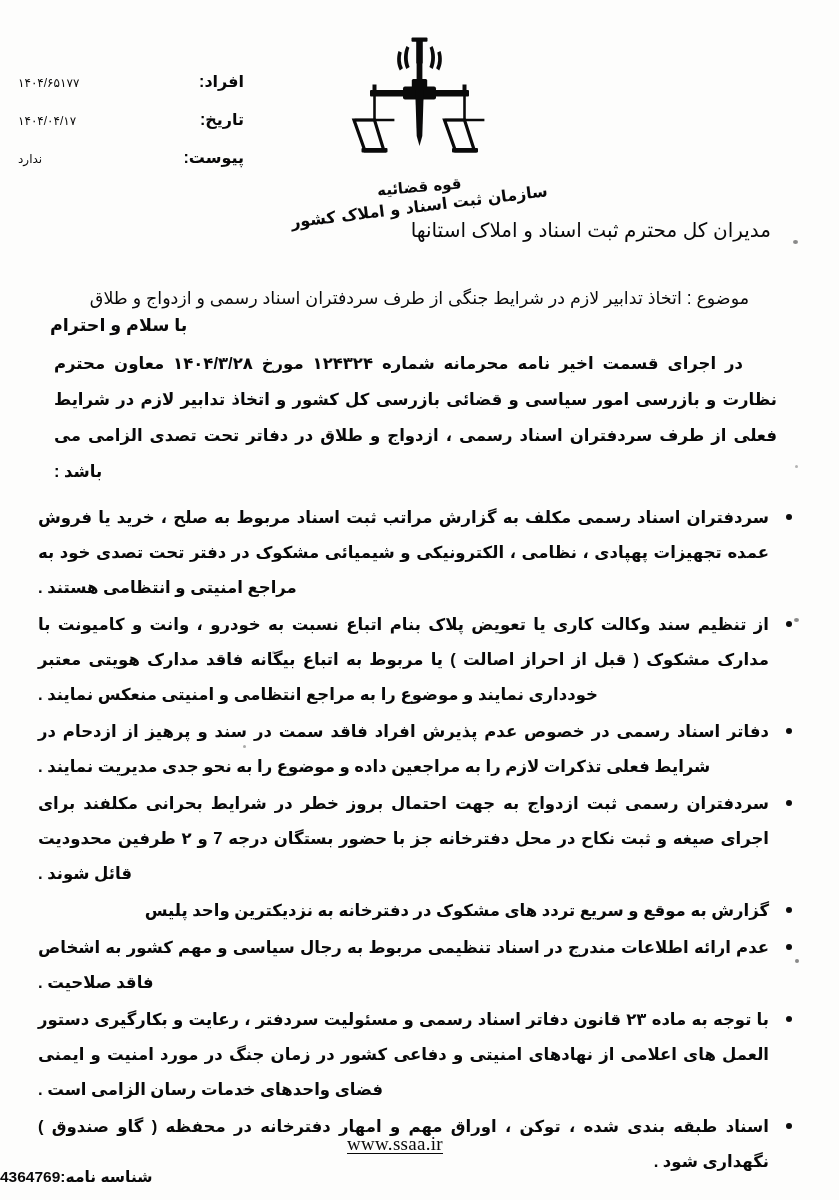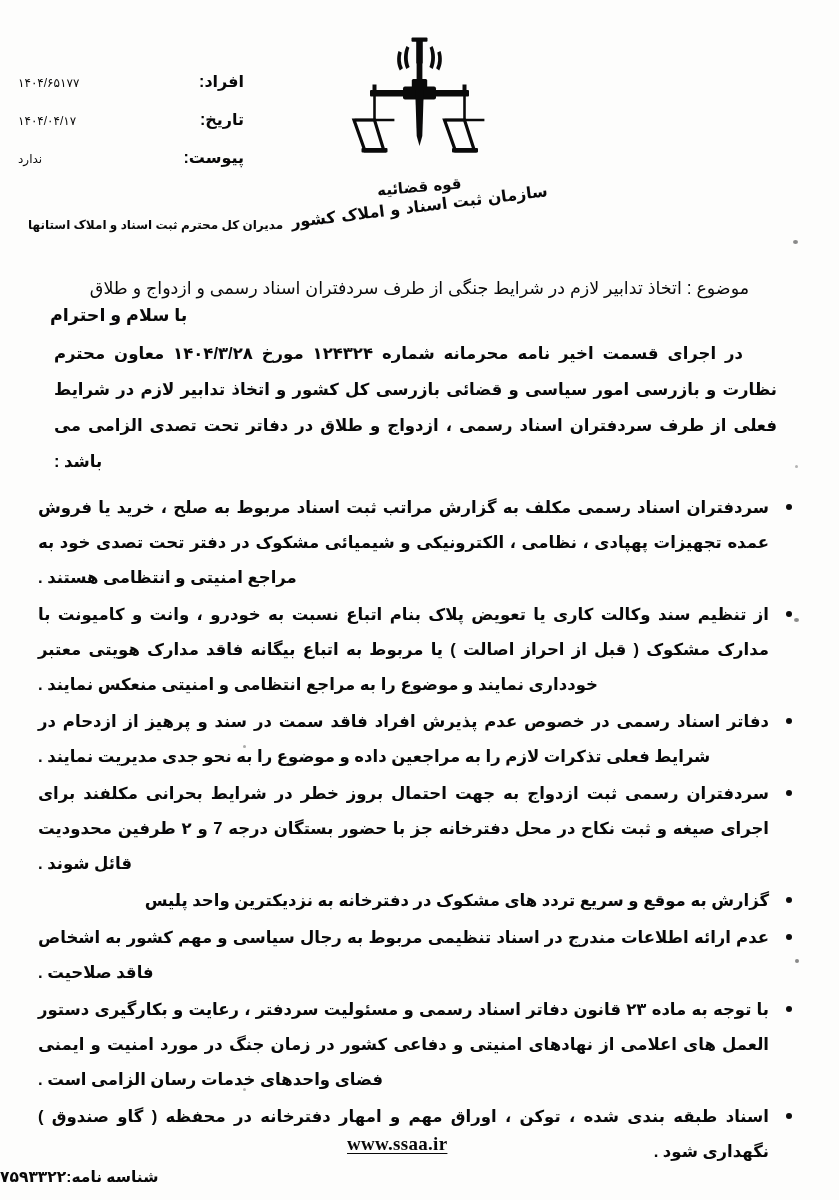--- a/index.html
+++ b/index.html
@@ -96,23 +96,23 @@
   .content {
     position: absolute;
     top: 218px;
     right: 28px;
     left: 28px;
     direction: rtl;
     text-align: justify;
   }
 
   .addressee {
-    text-align: left;
-    font-size: 12px;
-    font-weight: 700;
+    text-align: right;
+    font-size: 20px;
+    font-weight: 400;
     letter-spacing: .1px;
     margin: 0 0 43px 0;
     padding-right: 40px;
   }
 
   .subject {
     font-size: 17.5px;
     font-weight: 400;
     text-align: center;
     margin: 0 0 4px 0;
@@ -165,21 +165,21 @@
   }
   ul.bullets > li.short { text-align-last: right; }
 
   
   .footer-url {
     position: absolute;
     left: 347px;
     top: 1133px;
     font-family: "Liberation Serif", serif;
     font-size: 19px;
-    font-weight: 700;
+    font-weight: 400;
     text-decoration: underline;
     text-underline-offset: 3px;
     direction: ltr;
     letter-spacing: .3px;
   }
   .footer-id {
     position: absolute;
     left: 0;
     right: 30px;
     top: 1168px;
@@ -271,16 +271,16 @@
       <li class="short">گزارش به موقع و سریع تردد های مشکوک در دفترخانه به نزدیکترین واحد پلیس</li>
       <li>عدم ارائه اطلاعات مندرج در اسناد تنظیمی مربوط به رجال سیاسی و مهم کشور به اشخاص فاقد صلاحیت .</li>
       <li>با توجه به ماده ۲۳ قانون دفاتر اسناد رسمی  و مسئولیت سردفتر ،  رعایت و بکارگیری دستور العمل های اعلامی از نهادهای امنیتی و دفاعی کشور در زمان جنگ در مورد امنیت و ایمنی فضای واحدهای خدمات رسان الزامی است .</li>
       <li class="short">اسناد طبقه بندی شده ، توکن ، اوراق مهم و امهار دفترخانه در محفظه ( گاو صندوق ) نگهداری شود .</li>
 
     </ul>
   </div>
 
   <div class="footer-url">www.ssaa.ir</div>
   <div class="footer-id">
-    <span>شناسه نامه:</span><span>۷۵۹۳۳۲۲</span>
+    <span>شناسه نامه:</span><span>4364769</span>
   </div>
 
 </div>
 
 </body></html>

